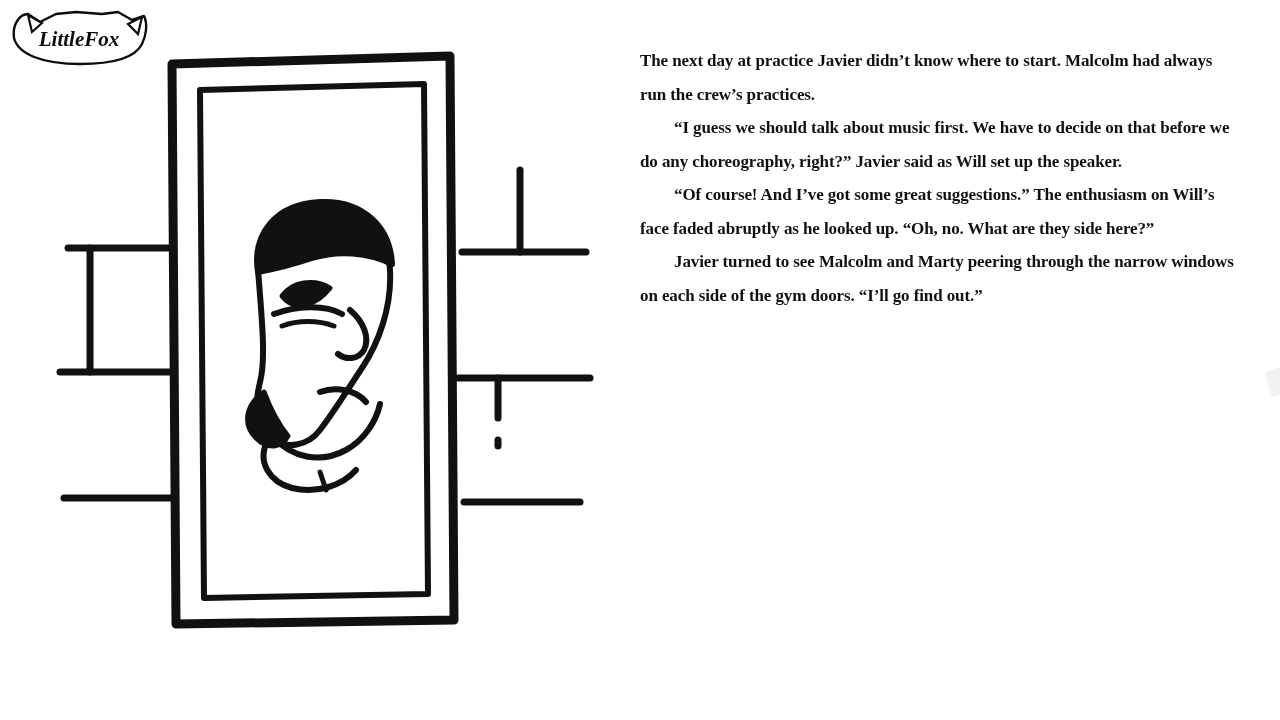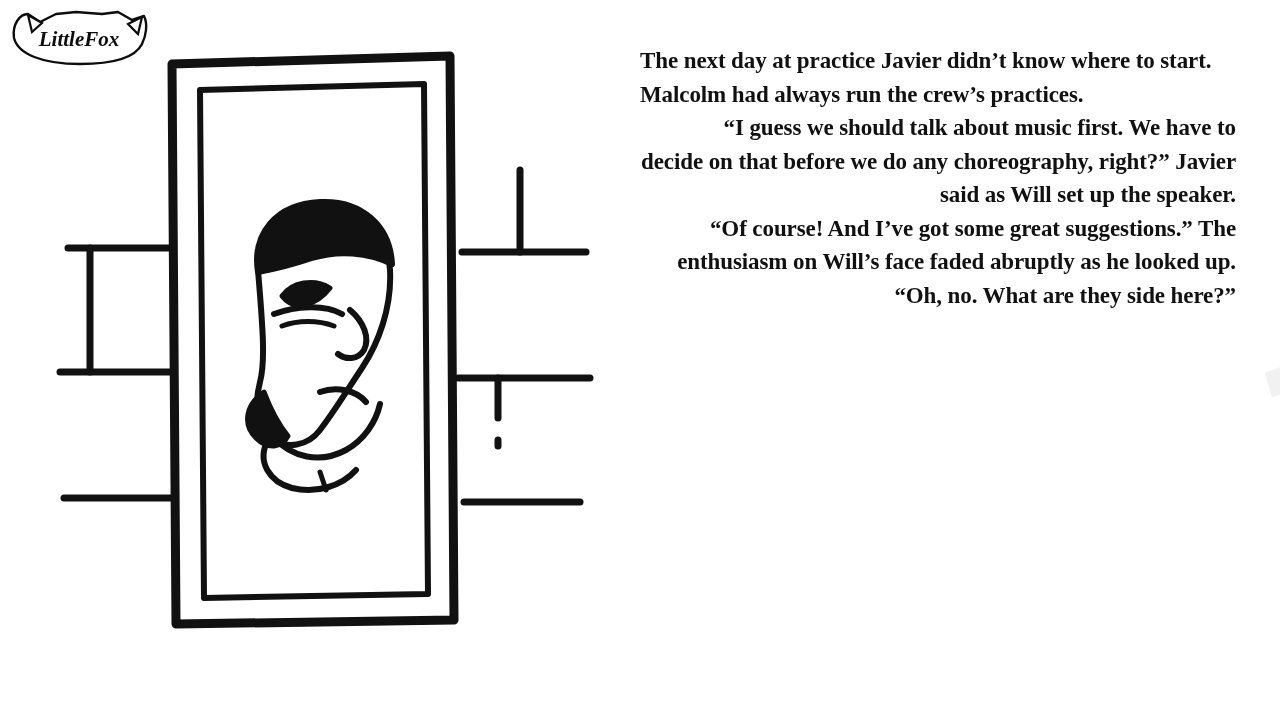--- a/index.html
+++ b/index.html
@@ -101,32 +101,31 @@
   }
 
   
   #story {
     position: absolute;
     left: 640px;
     top: 44px;
     width: 596px;
     color: #111111;
     font-family: "Liberation Serif", serif;
-    font-size: 23px;
+    font-size: 17px;
     font-weight: bold;
     line-height: 33.5px;
     letter-spacing: -0.1px;
   }
   #story p {
     margin: 0;
     text-indent: 0;
   }
   #story p.indent {
     text-indent: 34px;
-    text-align: right;
   }
 </style>
 </head>
 <body>
 
 <div id="page">
 
   <div class="swoosh swoosh-tr"></div>
   <div class="swoosh swoosh-tr2"></div>
   <div class="swoosh swoosh-bl"></div>
@@ -187,15 +186,16 @@
         <path d="M244 372 C226 384 222 404 236 418 C248 430 262 428 268 416
                  C258 404 250 388 244 372 Z" stroke-width="5" fill="#111111"></path>
       </g>
     </svg>
   </div>
 
   <div id="story">
     <p>The next day at practice Javier didn’t know where to start. Malcolm had always run the crew’s practices.</p>
     <p class="indent">“I guess we should talk about music first. We have to decide on that before we do any choreography, right?” Javier said as Will set up the speaker.</p>
     <p class="indent">“Of course! And I’ve got some great suggestions.” The enthusiasm on Will’s face faded abruptly as he looked up. “Oh, no. What are they side here?”</p>
+    <p class="indent">Javier turned to see Malcolm and Marty peering through the narrow windows on each side of the gym doors. “I’ll go find out.”</p>
   </div>
 
 </div>
 
 </body></html>

